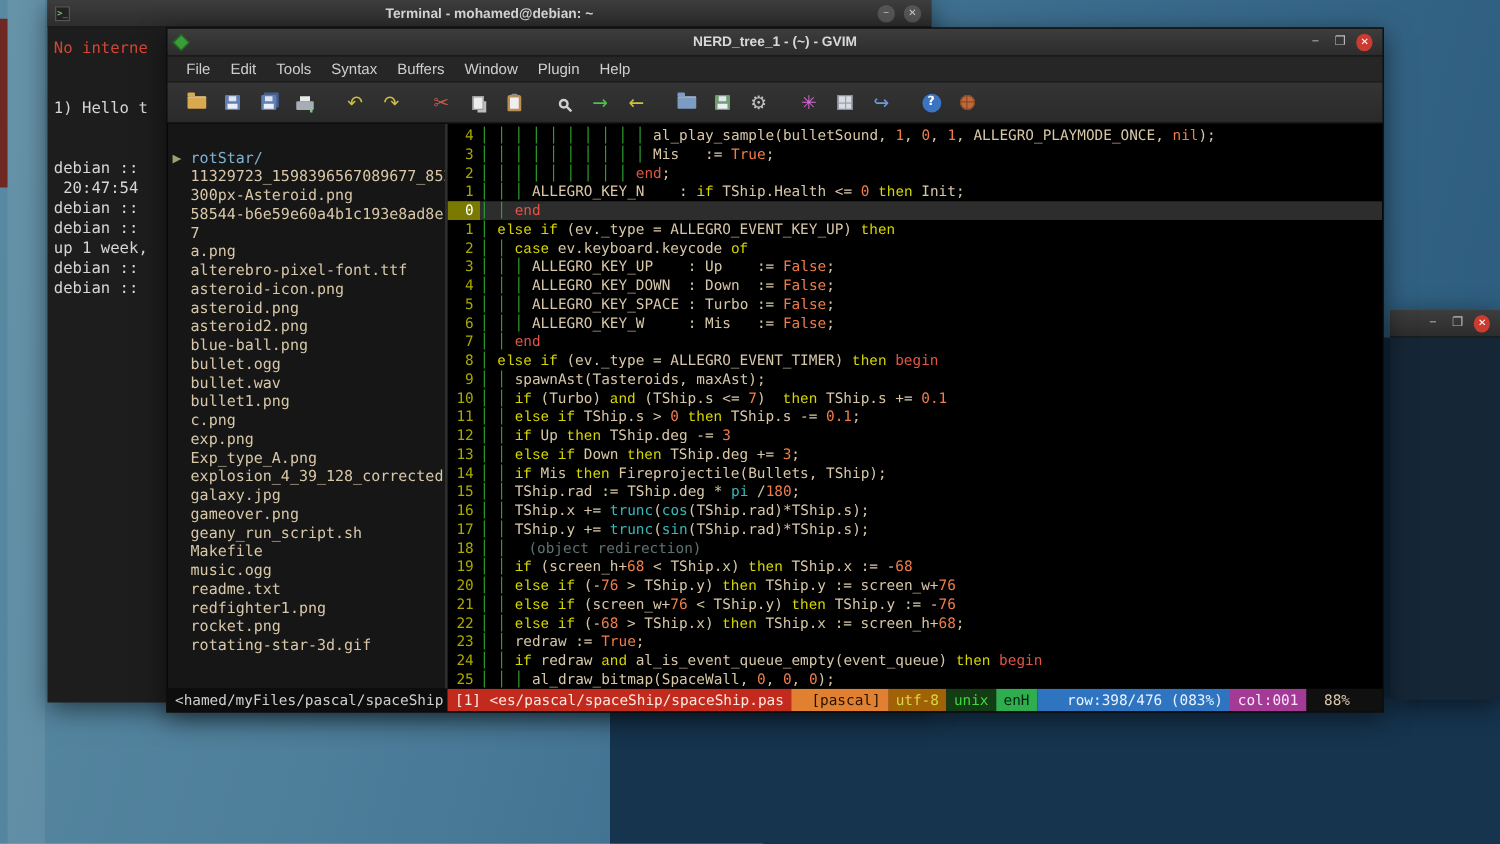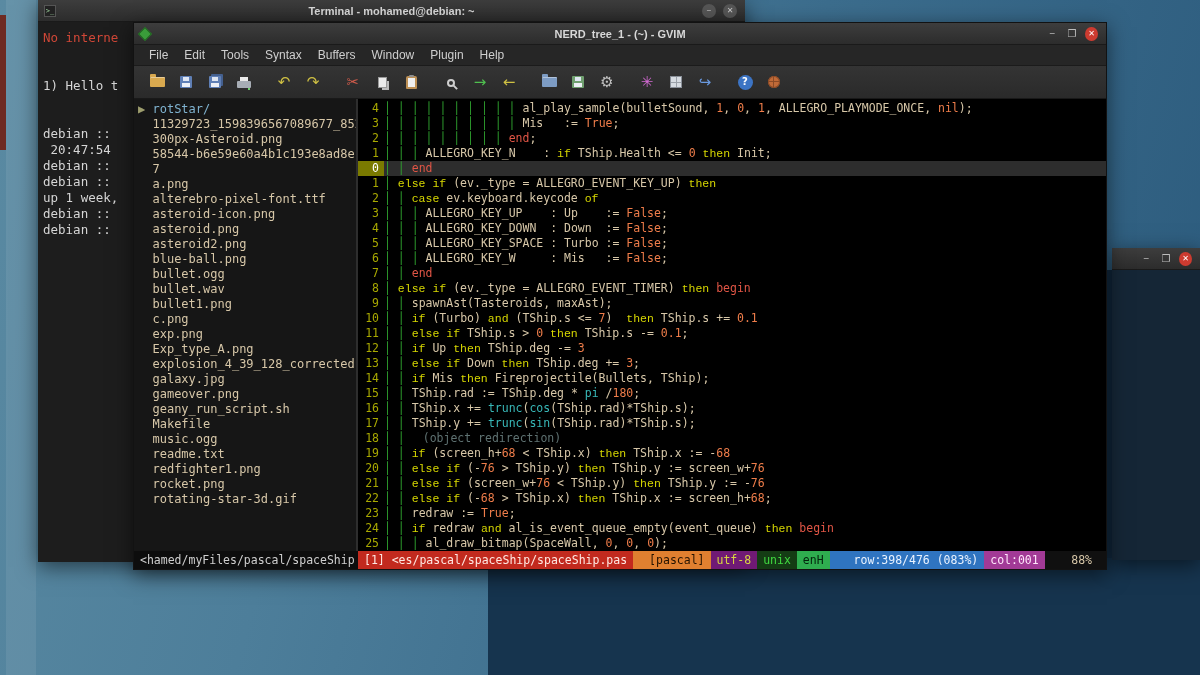--- a/index.html
+++ b/index.html
@@ -55,21 +55,21 @@
   .shp-paste::before { content:""; position:absolute; top:2px; left:2px; width:7px; height:9px; background:#efefef; }
   .shp-paste::after { content:""; position:absolute; top:-1px; left:3px; width:5px; height:2px; background:#8f8f8f; border-radius:1px; }
   .shp-magnifier { width:8px; height:8px; border:2px solid #cfcfcf; border-radius:50%; margin-top:1px; }
   .shp-magnifier::after { content:""; position:absolute; width:6px; height:2px; background:#cfcfcf; transform:rotate(45deg); right:-5px; bottom:-3px; }
   .shp-grid { width:12px; height:12px; border:1px solid #8a9099; background:linear-gradient(#9aa0a8 0 0) 50% 0/1px 100% no-repeat, linear-gradient(#9aa0a8 0 0) 0 50%/100% 1px no-repeat, #d7dce2; }
   .shp-globe { width:12px; height:12px; border-radius:50%; background:#c06a38; box-shadow:inset 0 0 0 1px #8a4a26; }
   .shp-globe::before { content:""; position:absolute; top:5px; left:0; width:12px; height:1px; background:#8a4a26; }
   .shp-globe::after { content:""; position:absolute; top:0; left:5px; width:1px; height:12px; background:#8a4a26; }
 
   .gvim-content { flex:1; display:flex; overflow:hidden; background:#000; }
-  .nerdtree { width:224px; background:#161616; border-right:2px solid #2e2e2e; font-family:"DejaVu Sans Mono",monospace; font-size:12px; color:#d7c7a8; padding-top:3px; overflow:hidden; }
+  .nerdtree { width:224px; background:#161616; border-right:2px solid #2e2e2e; font-family:"DejaVu Sans Mono",monospace; font-size:12px; color:#d7c7a8; padding-top:20px; overflow:hidden; }
   .trow { height:15px; line-height:15px; white-space:nowrap; padding-left:4px; overflow:hidden; }
   .trow .arrow { color:#9e9e6e; }
   .trow.dir .tlabel { color:#7fb2cf; }
   .cursor-block { display:inline-block; width:6px; height:11px; background:#a8a8a8; margin-right:1px; vertical-align:-1px; }
 
   .code-area { flex:1; font-family:"DejaVu Sans Mono",monospace; font-size:11.5px; padding-top:2px; overflow:hidden; }
   .cline { display:flex; height:15px; line-height:15px; }
   .cline .ln { width:26px; flex:none; text-align:right; padding-right:5px; color:#a8a800; }
   .cline .ct { flex:1; white-space:pre; overflow:hidden; }
   .cline.cur { background:#2d2d2d; }
@@ -79,21 +79,21 @@
   .tok-k { color:#d7d700;font-family:Liberation Mono, monospace; }
   .tok-r { color:#e05545; }
   .tok-o { color:#ef7d4a; }
   .tok-c { color:#38b8b8; }
   .tok-m { color:#5f7272;margin-left:11px; }
 
   .statusbar { height:18px; display:flex; align-items:stretch; background:#101010; font-family:"DejaVu Sans Mono",monospace; font-size:11.5px; overflow:hidden; }
   .seg { padding:0 6px; line-height:18px; white-space:nowrap; }
   .seg.tree-status { width:224px; flex:none; background:#0d0d0d; color:#cfcfcf; overflow:hidden; }
   .sb-spacer { flex:1; }
-  .seg.percent { color:#d7c7a8; padding-right:14px; }
+  .seg.percent { color:#d7c7a8; padding-right:26px; }
 
   
   #side-window { left:1112px; top:248px; width:88px; height:312px; background:#152636; }
 </style>
 </head>
 <body>
 
 <div class="wp-left-band" data-name="wallpaper-band"></div>
 <div class="wp-red-sliver" data-name="wallpaper-accent"></div>
 <div class="wp-right-dark" data-name="wallpaper-dark-right"></div>
@@ -382,21 +382,21 @@
           <span class="ct" data-name="code-text"><span class="tok-g" data-name="indent-guide">│ │ │ </span><span class="tok-n">al_draw_bitmap(SpaceWall, </span><span class="tok-o">0</span><span class="tok-n">, </span><span class="tok-o">0</span><span class="tok-n">, </span><span class="tok-o">0</span><span class="tok-n">);</span></span>
         </div>
       </div>
   </div>
 
   <div class="statusbar" data-name="gvim-statusbar">
     <span class="seg tree-status" data-name="nerdtree-status">&lt;hamed/myFiles/pascal/spaceShip</span>
     <span data-name="statusbar-segments" style="display:flex;">
         <span class="seg" data-name="file-segment" style="background: rgb(194, 42, 30); color: rgb(255, 232, 226);">[1] &lt;es/pascal/spaceShip/spaceShip.pas</span>
         <span class="seg" data-name="filetype-segment" style="background: rgb(224, 128, 48); color: rgb(36, 18, 0); padding-left: 16px;">[pascal]</span>
-        <span class="seg" data-name="encoding-segment" style="background: #701a75; color: rgb(216, 216, 64);">utf-8</span>
+        <span class="seg" data-name="encoding-segment" style="background: #a16207; color: rgb(216, 216, 64);">utf-8</span>
         <span class="seg" data-name="fileformat-segment" style="background: rgb(20, 60, 20); color: rgb(64, 216, 64);">unix</span>
         <span class="seg" data-name="mode-segment" style="background: rgb(47, 174, 79); color: rgb(3, 35, 12);">enH</span>
         <span class="seg" data-name="row-segment" style="background: rgb(47, 116, 192); color: rgb(234, 243, 255); padding-left: 24px;">row:398/476 (083%)</span>
         <span class="seg" data-name="col-segment" style="background: rgb(162, 58, 150); color: rgb(255, 230, 251);">col:001</span>
       </span>
     <span class="sb-spacer" data-name="statusbar-spacer"></span>
     <span class="seg percent" data-name="scroll-percent">88%</span>
   </div>
 </div>
 

